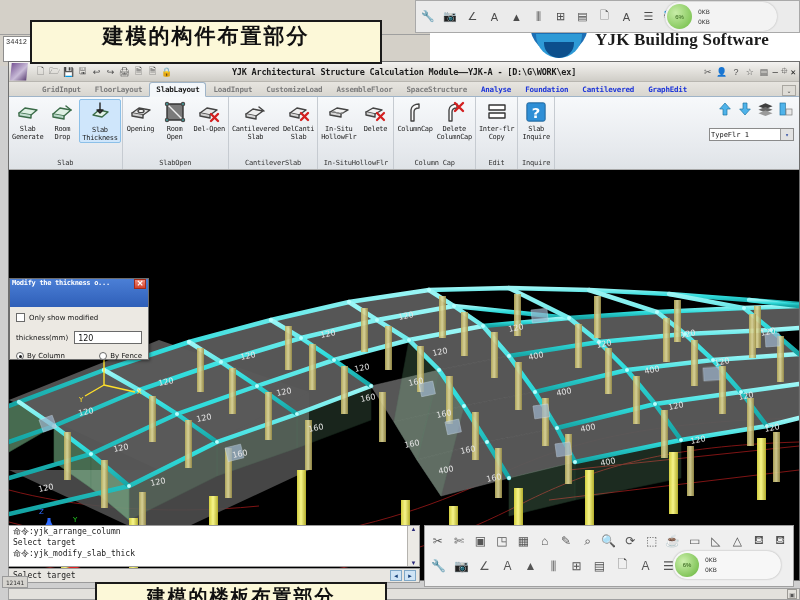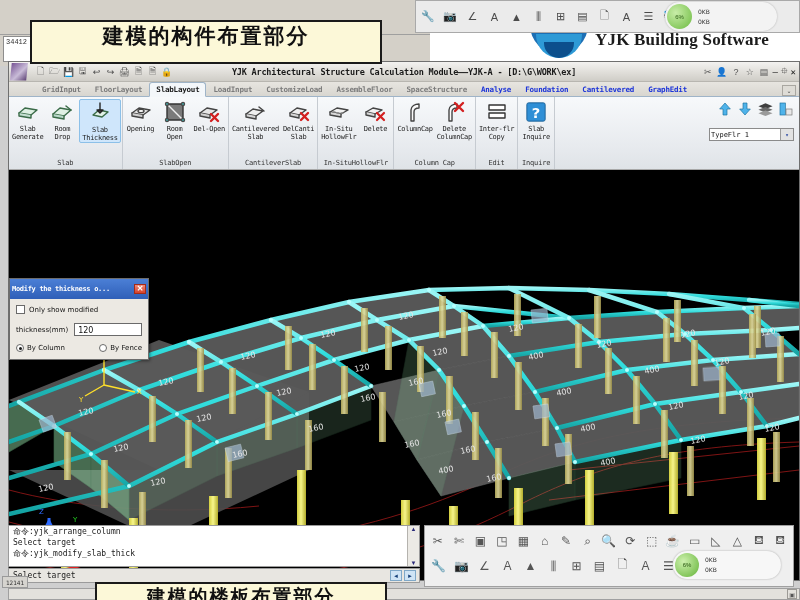--- a/index.html
+++ b/index.html
@@ -76,21 +76,21 @@
   .combo{margin-top:6px;width:85px;height:13px;background:#fff;border:1px solid #8b8b8b;box-sizing:border-box;display:flex;align-items:center;font-size:7px;font-family:"DejaVu Sans Mono",monospace;color:#111;padding-left:1px;}
   .combo .cv{flex:1;}
   .combo .ca{width:12px;height:100%;background:#e2e2e2;border-left:1px solid #9b9b9b;display:flex;align-items:center;justify-content:center;font-size:6px;color:#1f3fa0;}
 
   
   .viewport{flex:1;position:relative;background:#000;overflow:hidden;}
   svg.scene{position:absolute;left:0;top:0;}
 
   
   .dialog{position:absolute;left:0px;top:108px;width:140px;height:82px;background:#ece9e3;border:1px solid #6d6d6d;box-sizing:border-box;z-index:30;box-shadow:1px 1px 3px rgba(0,0,0,.45);}
-  .dlg-title{height:20px;background:linear-gradient(to bottom,#4b7fd6,#2f5fb8);display:flex;align-items:center;padding:0 2px;}
+  .dlg-title{height:28px;background:linear-gradient(to bottom,#4b7fd6,#2f5fb8);display:flex;align-items:flex-start;padding:0 2px;}
   .dlg-title .t{font-size:7px;color:#fff;font-family:"DejaVu Sans Mono",monospace;font-weight:bold;flex:1;letter-spacing:-.3px;}
   .dlg-x{width:12px;height:10px;background:linear-gradient(to bottom,#f08a7a,#d4412a);border:1px solid #a32b19;box-sizing:border-box;color:#fff;font-size:8px;line-height:8px;text-align:center;font-weight:bold;}
   .dlg-body{padding:6px 6px 0 6px;}
   .chkrow{display:flex;align-items:center;gap:4px;}
   .chkbox{width:9px;height:9px;background:#fff;border:1px solid #6a6a6a;box-sizing:border-box;}
   .dlg-lbl{font-size:7px;color:#111;font-family:"DejaVu Sans",sans-serif;}
   .fieldrow{display:flex;align-items:center;margin-top:9px;}
   .fieldrow .fl{font-size:7px;color:#111;font-family:"DejaVu Sans",sans-serif;}
   .tinput{margin-left:6px;width:68px;height:13px;background:#fff;border:1px solid #6a6a6a;box-sizing:border-box;font-size:8px;color:#111;padding-left:3px;line-height:13px;font-family:"DejaVu Sans",sans-serif;}
   .radiorow{display:flex;align-items:center;margin-top:8px;justify-content:space-between;}

